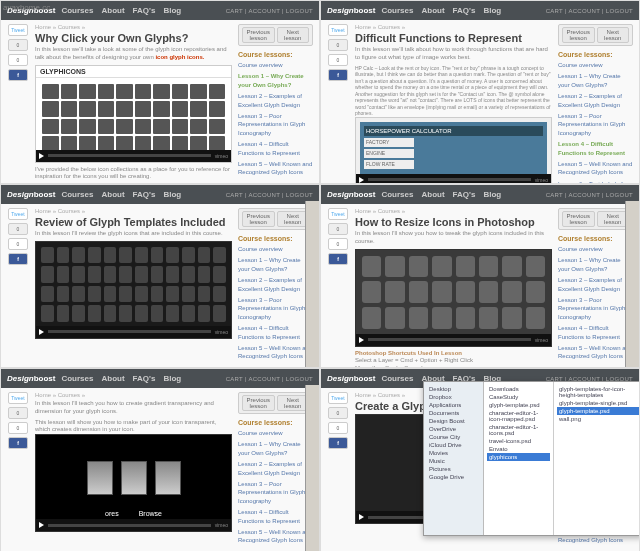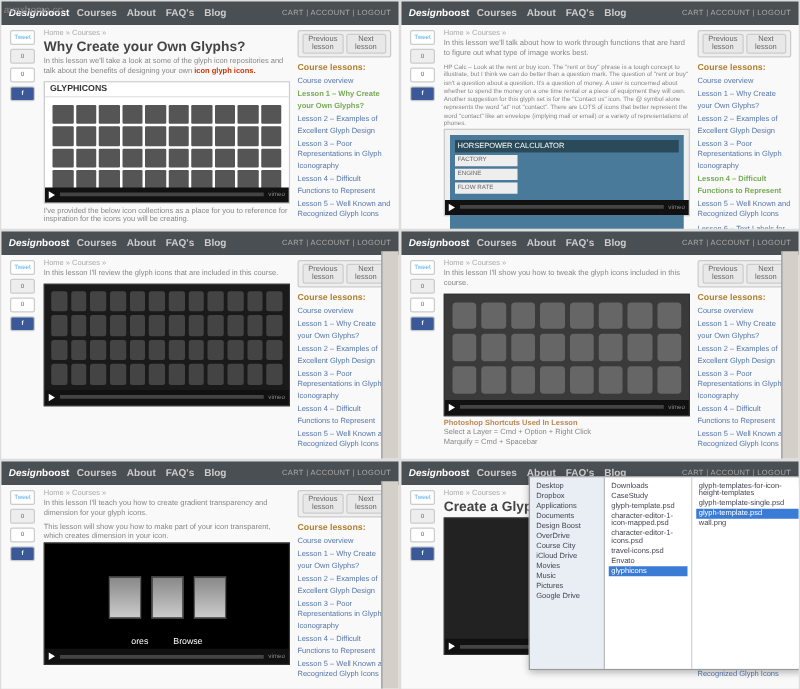--- a/index.html
+++ b/index.html
@@ -79,21 +79,21 @@
     </div>
     <div class="content">
       <div class="leftcol">
         <div class="social tw">Tweet</div>
         <div class="social">0</div>
         <div class="social g">0</div>
         <div class="social fb">f</div>
       </div>
       <div class="maincol">
         <div class="crumb">Home » Courses »</div>
-        <div class="title">Why Create your Own Glyphs?</div>
+        <div class="title">Why Click your Own Glyphs?</div>
         <div class="sub"><span>In this lesson we'll take a look at some of the glyph icon repositories and talk about the benefits of designing your own </span><span class="hl">icon glyph icons.</span></div>
         <div class="video light">
           <div class="glyphhdr">GLYPHICONS</div>
           <div class="glyphgrid">
             <div></div>
               <div></div>
               <div></div>
               <div></div>
               <div></div>
               <div></div>
@@ -169,20 +169,21 @@
     </div>
     <div class="content">
       <div class="leftcol">
         <div class="social tw">Tweet</div>
         <div class="social">0</div>
         <div class="social g">0</div>
         <div class="social fb">f</div>
       </div>
       <div class="maincol">
         <div class="crumb">Home » Courses »</div>
+        <div class="title">Difficult Functions to Represent</div>
         <div class="sub">In this lesson we'll talk about how to work through functions that are hard to figure out what type of image works best.</div>
         <div class="note" style="font-size:5px;">HP Calc – Look at the rent or buy icon. The "rent or buy" phrase is a tough concept to illustrate, but I think we can do better than a question mark. The question of "rent or buy" isn't a question about a question. It's a question of money. A user is concerned about whether to spend the money on a one time rental or a piece of equipment they will own. Another suggestion for this glyph set is for the "Contact us" icon. The @ symbol alone represents the word "at" not "contact". There are LOTS of icons that better represent the word "contact" like an envelope (implying mail or email) or a variety of representations of phones.</div>
         <div class="video light" style="height:70px;">
           <div class="calc">
             <div class="hd">HORSEPOWER CALCULATOR</div>
             <div class="row">FACTORY</div>
             <div class="row">ENGINE</div>
             <div class="row">FLOW RATE</div>
           </div>
           <div class="vcontrols">
@@ -222,20 +223,21 @@
     </div>
     <div class="content">
       <div class="leftcol">
         <div class="social tw">Tweet</div>
           <div class="social">0</div>
           <div class="social g">0</div>
           <div class="social fb">f</div>
       </div>
       <div class="maincol">
         <div class="crumb">Home » Courses »</div>
+        <div class="title">Review of Glyph Templates Included</div>
         <div class="sub">In this lesson I'll review the glyph icons that are included in this course.</div>
         <div class="video">
           <div class="darkicons">
             <div></div>
               <div></div>
               <div></div>
               <div></div>
               <div></div>
               <div></div>
               <div></div>
@@ -318,20 +320,21 @@
     </div>
     <div class="content">
       <div class="leftcol">
         <div class="social tw">Tweet</div>
           <div class="social">0</div>
           <div class="social g">0</div>
           <div class="social fb">f</div>
       </div>
       <div class="maincol">
         <div class="crumb">Home » Courses »</div>
+        <div class="title">How to Resize Icons in Photoshop</div>
         <div class="sub">In this lesson I'll show you how to tweak the glyph icons included in this course.</div>
         <div class="video" style="background:#3a3a3a;">
           <div class="psicons">
             <div></div>
               <div></div>
               <div></div>
               <div></div>
               <div></div>
               <div></div>
               <div></div>

